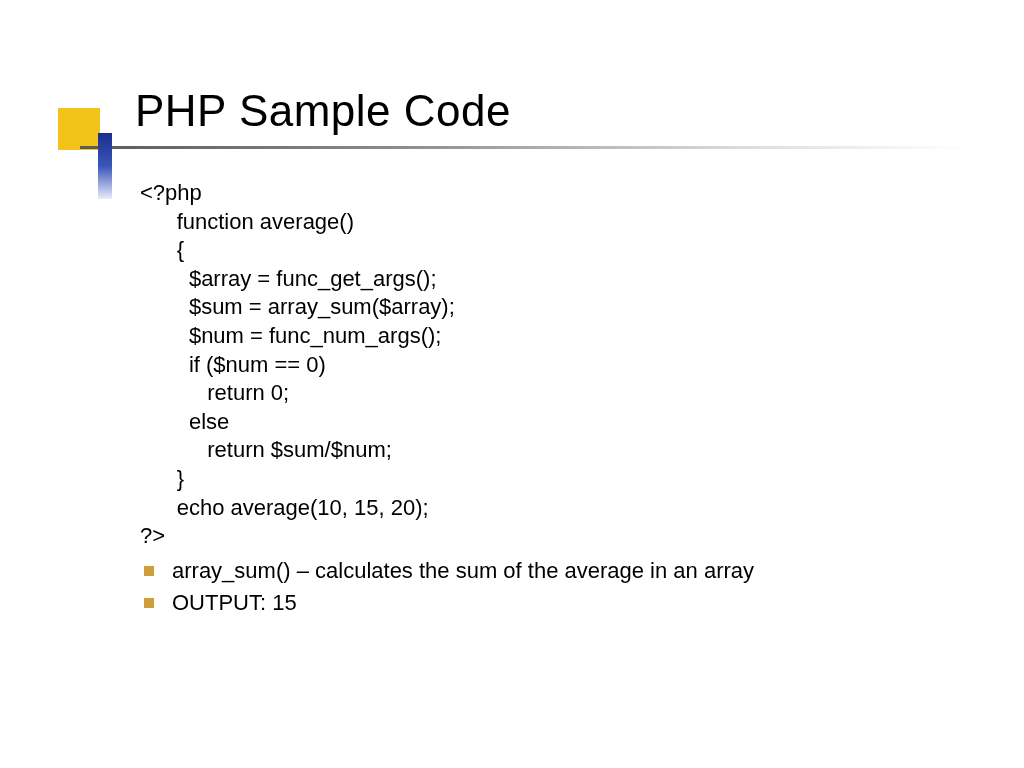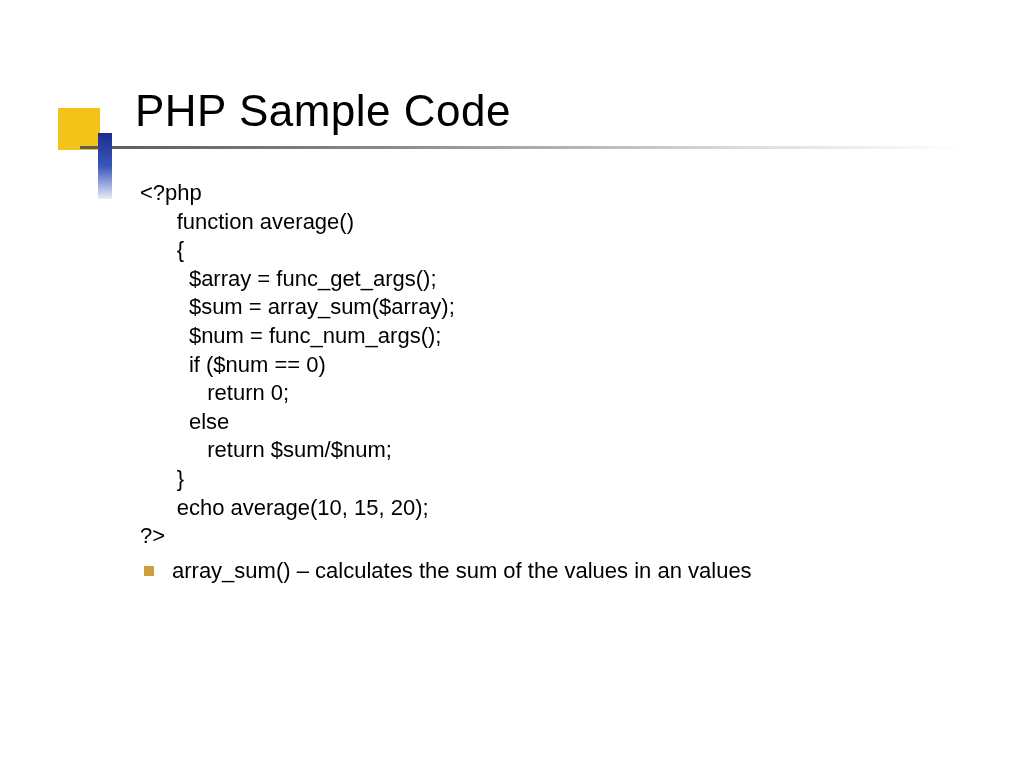--- a/index.html
+++ b/index.html
@@ -101,17 +101,18 @@
         $sum = array_sum($array);
         $num = func_num_args();
         if ($num == 0)
            return 0;
         else
            return $sum/$num;
       }
       echo average(10, 15, 20);
 ?&gt;</div>
     <ul class="bullets">
-      <li><span>array_sum() – calculates the sum of the values in an values</span></li>
+      <li><span>array_sum() – calculates the sum of the average in an array</span></li>
+      <li><span>OUTPUT: 15</span></li>
     </ul>
   </div>
 
 </div>
 
 </body></html>

